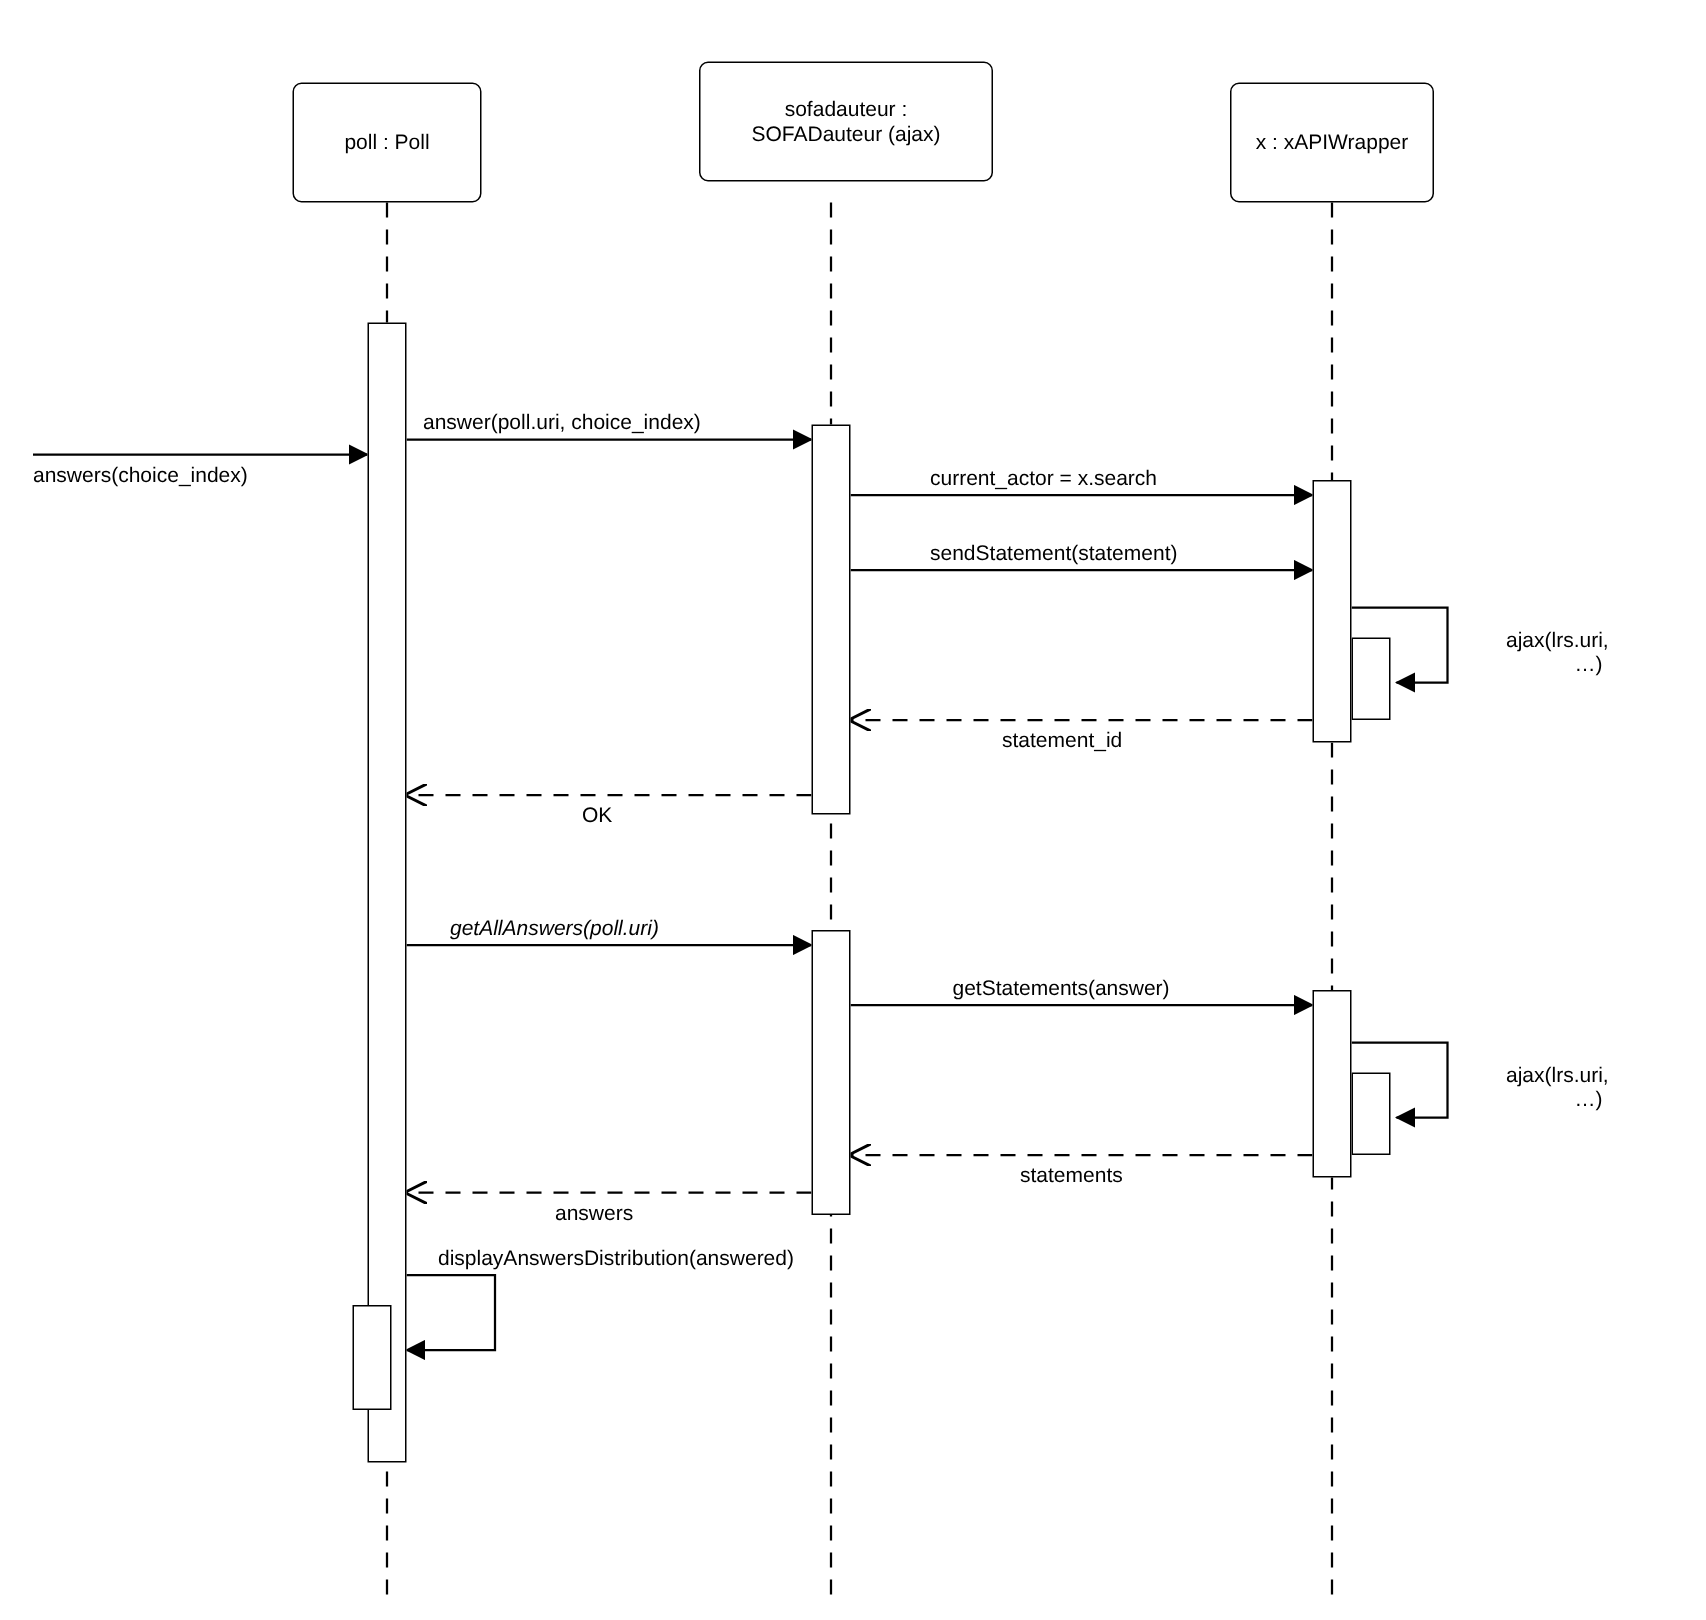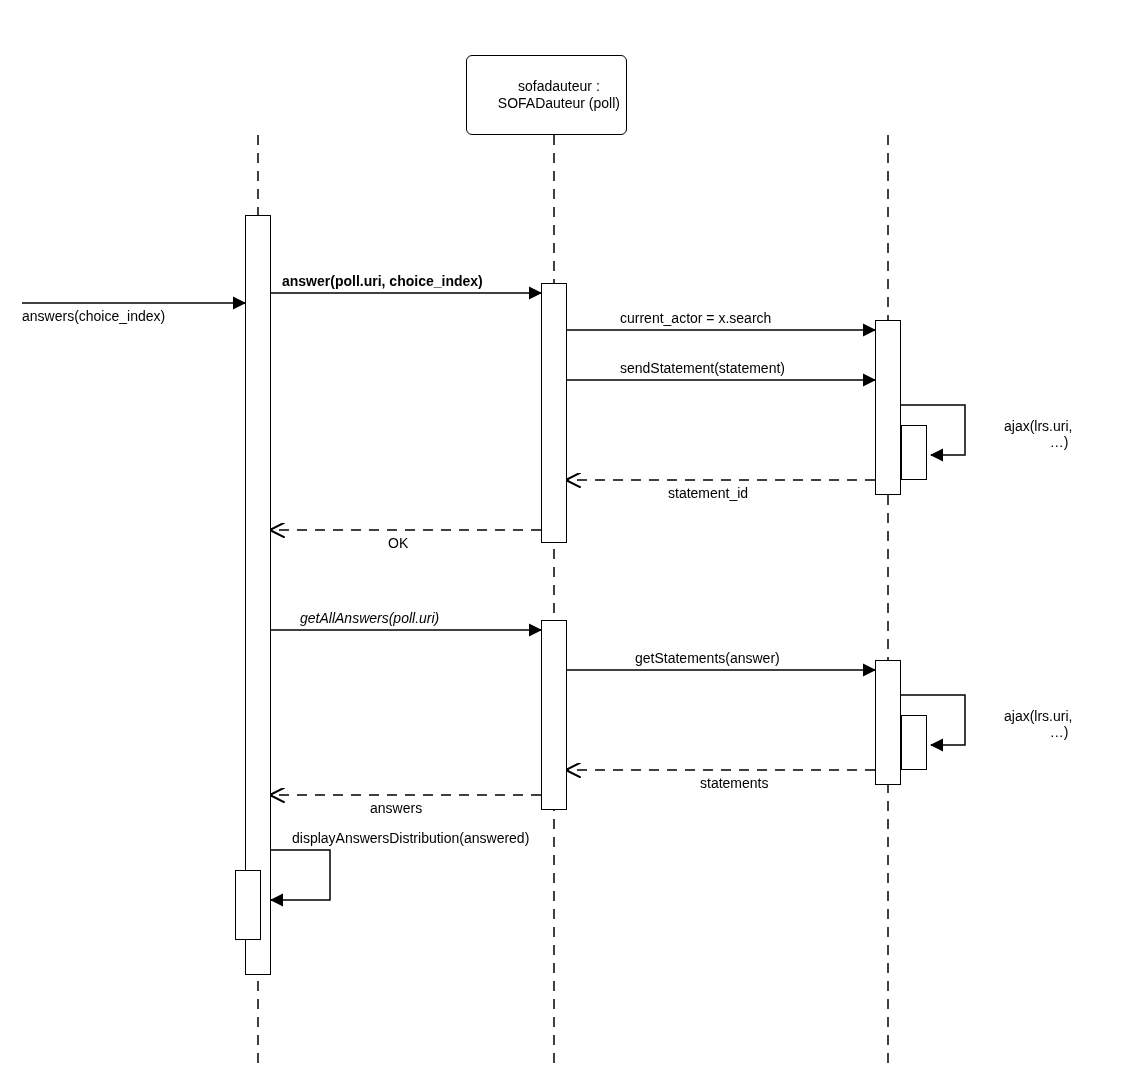--- a/index.html
+++ b/index.html
@@ -87,48 +87,58 @@
 
     <path d="M901,695 L965,695 L965,745 L931,745" fill="none" stroke="#000" stroke-width="1.5" marker-end="url(#arrow-solid)"></path>
 
     <line x1="875" y1="770" x2="567" y2="770" stroke="#000" stroke-width="1.5" stroke-dasharray="10 8" marker-end="url(#arrow-open)"></line>
 
     <line x1="541" y1="795" x2="271" y2="795" stroke="#000" stroke-width="1.5" stroke-dasharray="10 8" marker-end="url(#arrow-open)"></line>
 
     <path d="M271,850 L330,850 L330,900 L271,900" fill="none" stroke="#000" stroke-width="1.5" marker-end="url(#arrow-solid)"></path>
   </svg>
 
-
-  <div class="participant-box" style="left:466px; top:55px; width:161px; height:80px;justify-content:flex-end;">
+  <div class="participant-box" style="left:195px; top:55px; width:126px; height:80px;">
     <div>
-      <div>sofadauteur :</div>
-      <div>SOFADauteur (poll)</div>
+      <div>poll : Poll</div>
     </div>
   </div>
 
+  <div class="participant-box" style="left:466px; top:41px; width:196px; height:80px;">
+    <div>
+      <div>sofadauteur :</div>
+      <div>SOFADauteur (ajax)</div>
+    </div>
+  </div>
+
+  <div class="participant-box" style="left:820px; top:55px; width:136px; height:80px;">
+    <div>
+      <div>x : xAPIWrapper</div>
+    </div>
+  </div>
 
   <div class="activation" style="left:245px; top:215px; width:26px; height:760px;"></div>
 
   <div class="activation" style="left:235px; top:870px; width:26px; height:70px;"></div>
 
   <div class="activation" style="left:541px; top:283px; width:26px; height:260px;"></div>
 
   <div class="activation" style="left:541px; top:620px; width:26px; height:190px;"></div>
 
   <div class="activation" style="left:875px; top:320px; width:26px; height:175px;"></div>
 
   <div class="activation" style="left:901px; top:425px; width:26px; height:55px;"></div>
 
   <div class="activation" style="left:875px; top:660px; width:26px; height:125px;"></div>
 
   <div class="activation" style="left:901px; top:715px; width:26px; height:55px;"></div>
 
   <div class="label" style="left:22px; top:308px;">answers(choice_index)</div>
 
-  <div class="label" style="left:282px; top:273px;font-weight:bold;">answer(poll.uri, choice_index)</div>
+  <div class="label" style="left:282px; top:273px;">answer(poll.uri, choice_index)</div>
 
   <div class="label" style="left:620px; top:310px;">current_actor = x.search</div>
 
   <div class="label" style="left:620px; top:360px;">sendStatement(statement)</div>
 
   <div class="label" style="left:1004px; top:418px; text-align:left; white-space:normal; width:110px;">
     <div>ajax(lrs.uri,</div>
     <div style="text-align:center;">…)</div>
   </div>
 
@@ -138,19 +148,19 @@
 
   <div class="label" style="left:300px; top:610px;font-style:italic;">getAllAnswers(poll.uri)</div>
 
   <div class="label" style="left:635px; top:650px;">getStatements(answer)</div>
 
   <div class="label" style="left:1004px; top:708px; text-align:left; white-space:normal; width:110px;">
     <div>ajax(lrs.uri,</div>
     <div style="text-align:center;">…)</div>
   </div>
 
-  <div class="label" style="left:680px; top:775px;margin-left:20px;">statements</div>
+  <div class="label" style="left:680px; top:775px;">statements</div>
 
   <div class="label" style="left:370px; top:800px;">answers</div>
 
   <div class="label" style="left:292px; top:830px;">displayAnswersDistribution(answered)</div>
 
 </div>
 
 </body></html>

